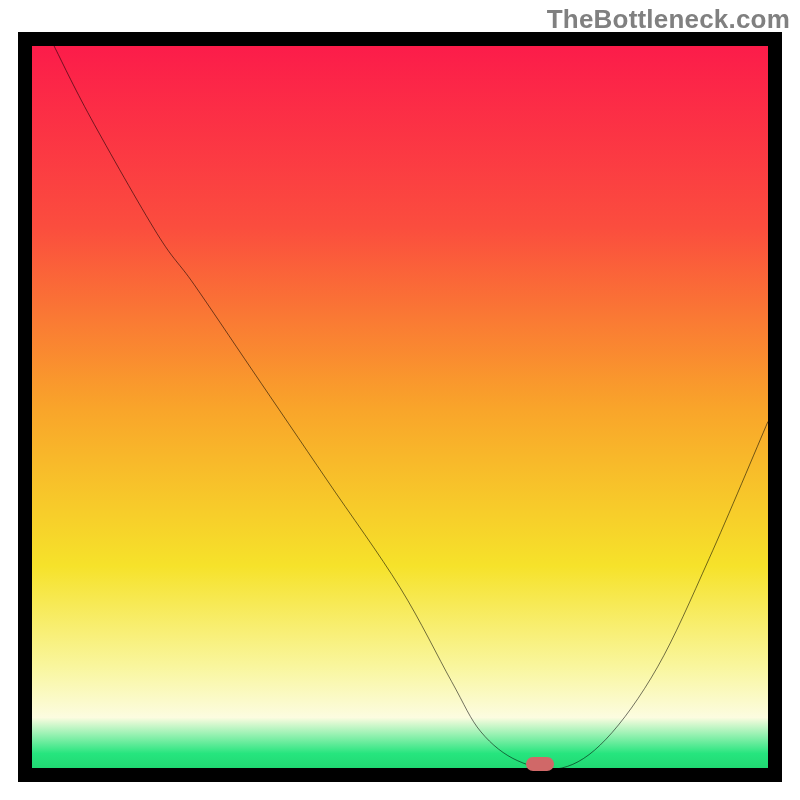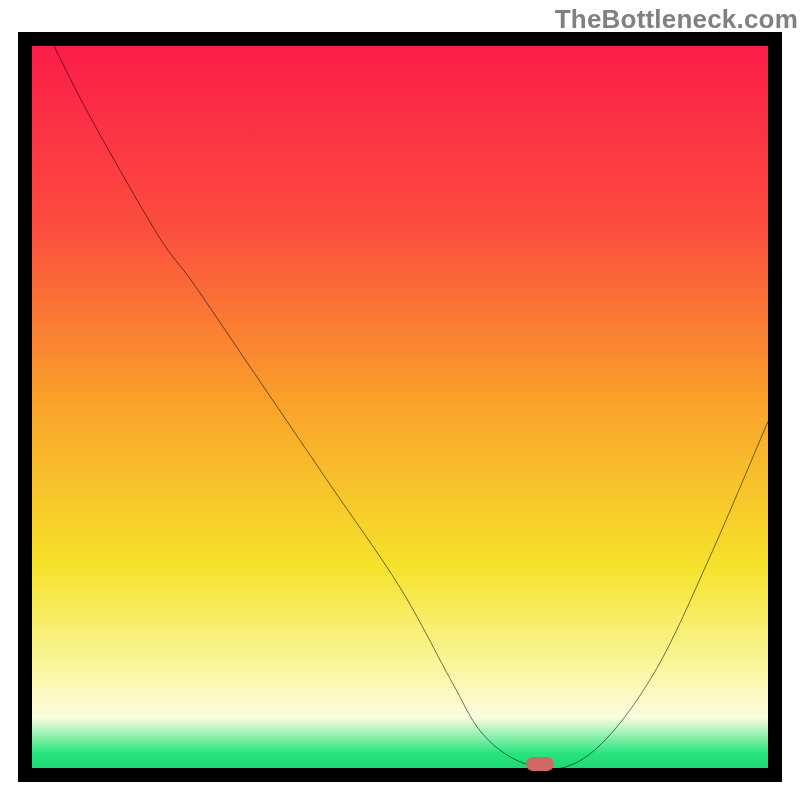--- a/index.html
+++ b/index.html
@@ -11,21 +11,21 @@
     overflow: hidden;
   }
   .frame {
     position: relative;
     width: 800px;
     height: 800px;
   }
   .watermark {
     position: absolute;
     top: 4px;
-    right: 2px;
+    right: 10px;
     font-family: Arial, Helvetica, sans-serif;
     font-size: 26px;
     font-weight: bold;
     color: #808080;
     letter-spacing: 0.2px;
     z-index: 30;
     user-select: none;
   }
   .plot {
     position: absolute;

